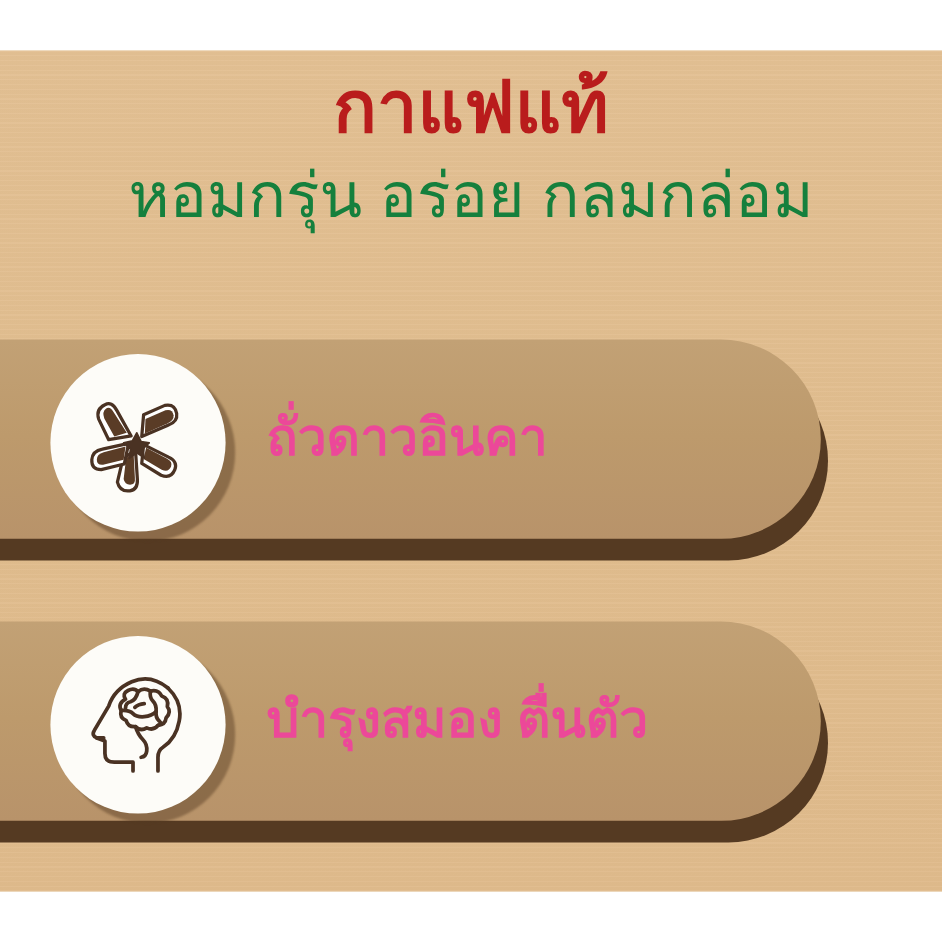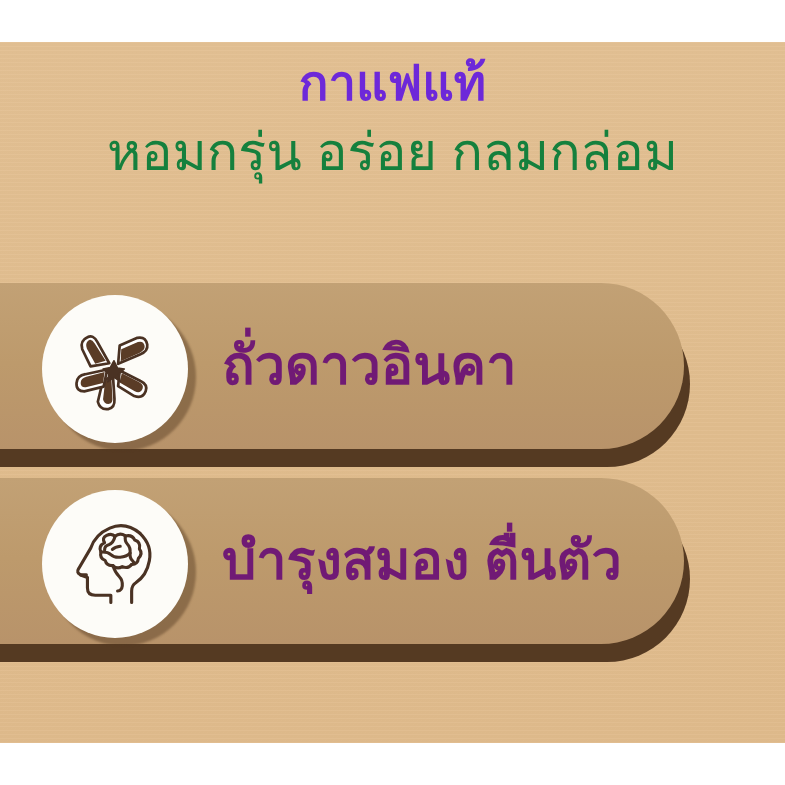--- a/index.html
+++ b/index.html
@@ -35,22 +35,22 @@
   
   .headline{
     position:absolute;
     left:0;right:0;
     top:58px;
     text-align:center;
     z-index:5;
   }
   .title{
     display:block;
-    color:#6d28d9;
-    font-size:49px;
+    color:#b91c1c;
+    font-size:60px;
     font-weight:700;
     line-height:1.05;
     letter-spacing:0px;
     white-space:nowrap;
   }
   .subtitle{
     display:block;
     color:#15803d;
     font-size:52px;
     font-weight:400;
@@ -61,21 +61,21 @@
 
   
   .feature{
     position:absolute;
     left:0;
     width:690px;
     height:166px;
     z-index:4;
   }
   .feature.row1{top:283px;}
-  .feature.row2{top:478px;}
+  .feature.row2{top:518px;}
 
   .bar-shadow{
     position:absolute;
     left:0;top:18px;
     width:690px;height:166px;
     background:#553a22;
     border-top-right-radius:83px;
     border-bottom-right-radius:83px;
   }
   .bar-face{
@@ -113,22 +113,22 @@
     position:absolute;
     left:222px;top:0;
     height:166px;
     display:flex;
     flex-direction:column;
     justify-content:center;
     z-index:3;
   }
   .bar-line{
     display:block;
-    color:#701a75;
-    font-size:54px;
+    color:#ec4899;
+    font-size:43px;
     font-weight:700;
     line-height:1.25;
     white-space:nowrap;
   }
 </style>
 </head>
 <body>
 
 <div id="poster">
 

